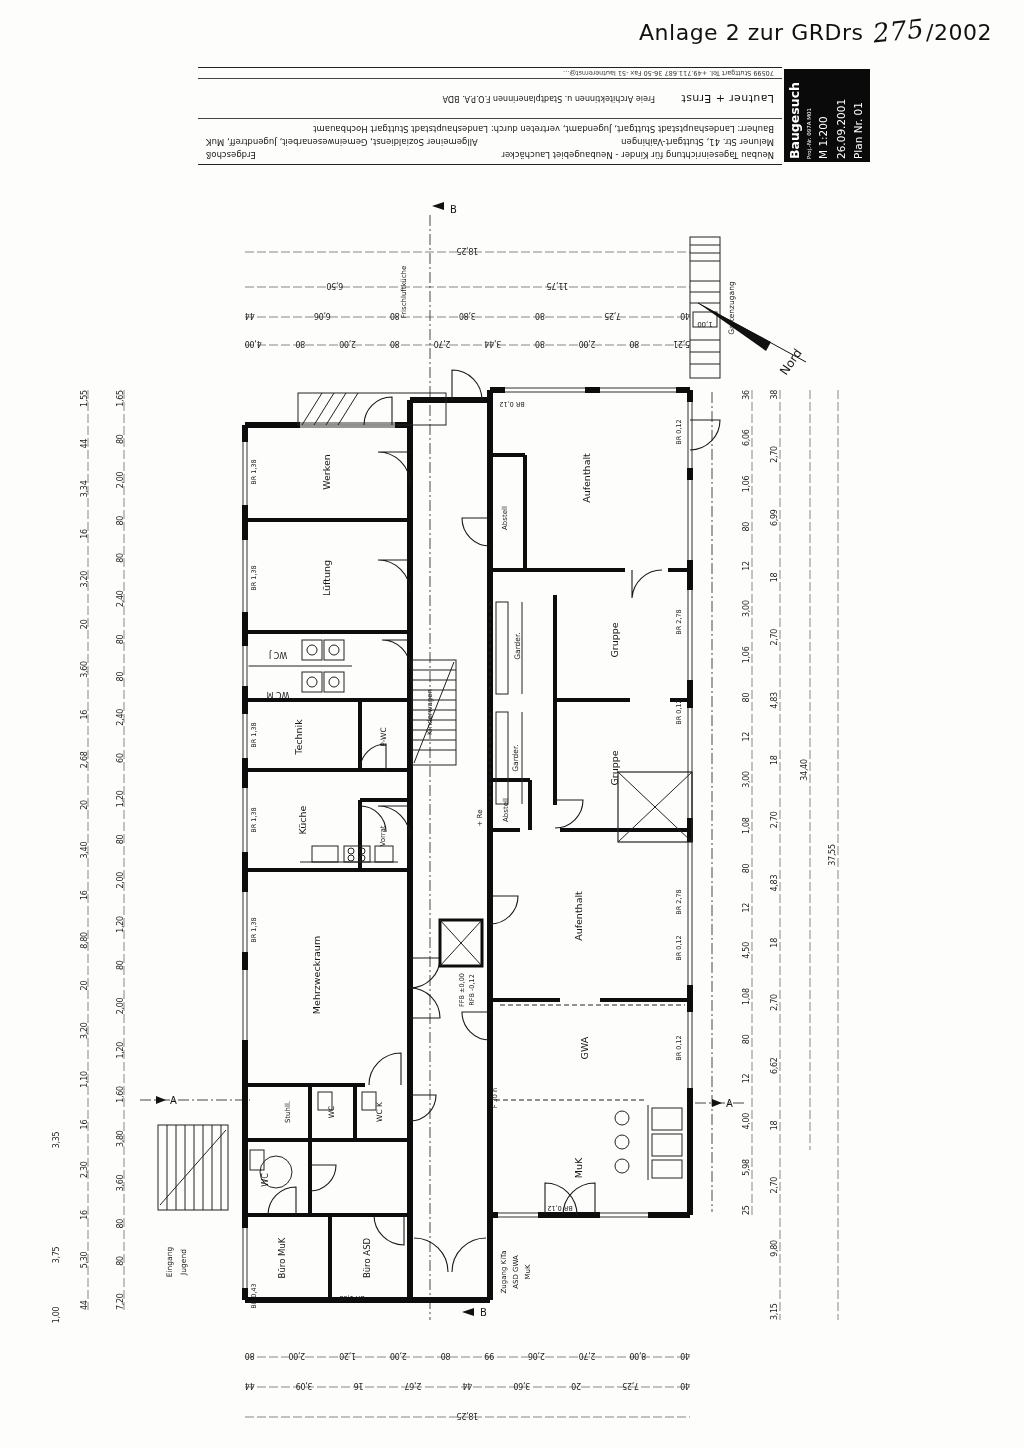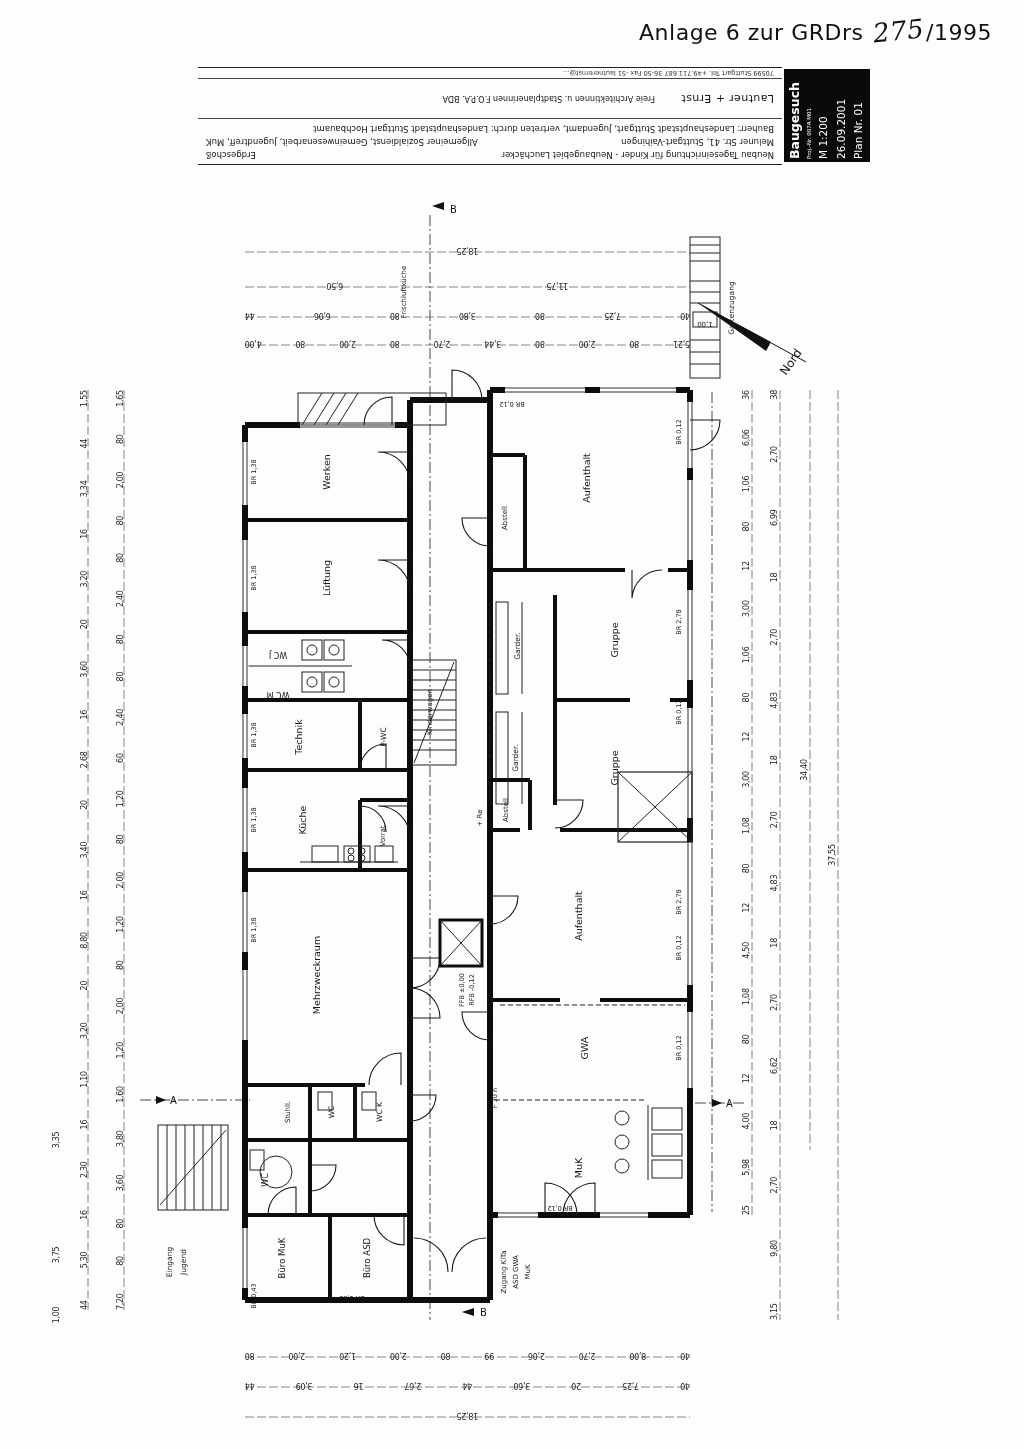--- a/index.html
+++ b/index.html
@@ -31,22 +31,22 @@
   .r180{transform:rotate(180deg);}
   .vchain{transform-origin:0 0;}
   .center{justify-content:center;}
   svg text{font-family:"DejaVu Sans",sans-serif;fill:#161616;}
 </style>
 </head>
 <body>
 
 <div id="sheet">
 
-  <div id="hdr"><span>Anlage 6  zur GRDrs</span>
-    <span class="hw">275</span><span>/1995</span></div>
+  <div id="hdr"><span>Anlage 2  zur GRDrs</span>
+    <span class="hw">275</span><span>/2002</span></div>
 
   <div id="tblock">
     <div class="tb-desc">
       <div class="tb-row">
           <span>Neubau Tageseinrichtung für Kinder - Neubaugebiet Lauchäcker</span>
           <span>Erdgeschoß</span>
         </div>
       <div class="tb-row">
           <span>Meluner Str. 41, Stuttgart-Vaihingen</span>
           <span>Allgemeiner Sozialdienst, Gemeinwesenarbeit, Jugendtreff, MuK</span>

